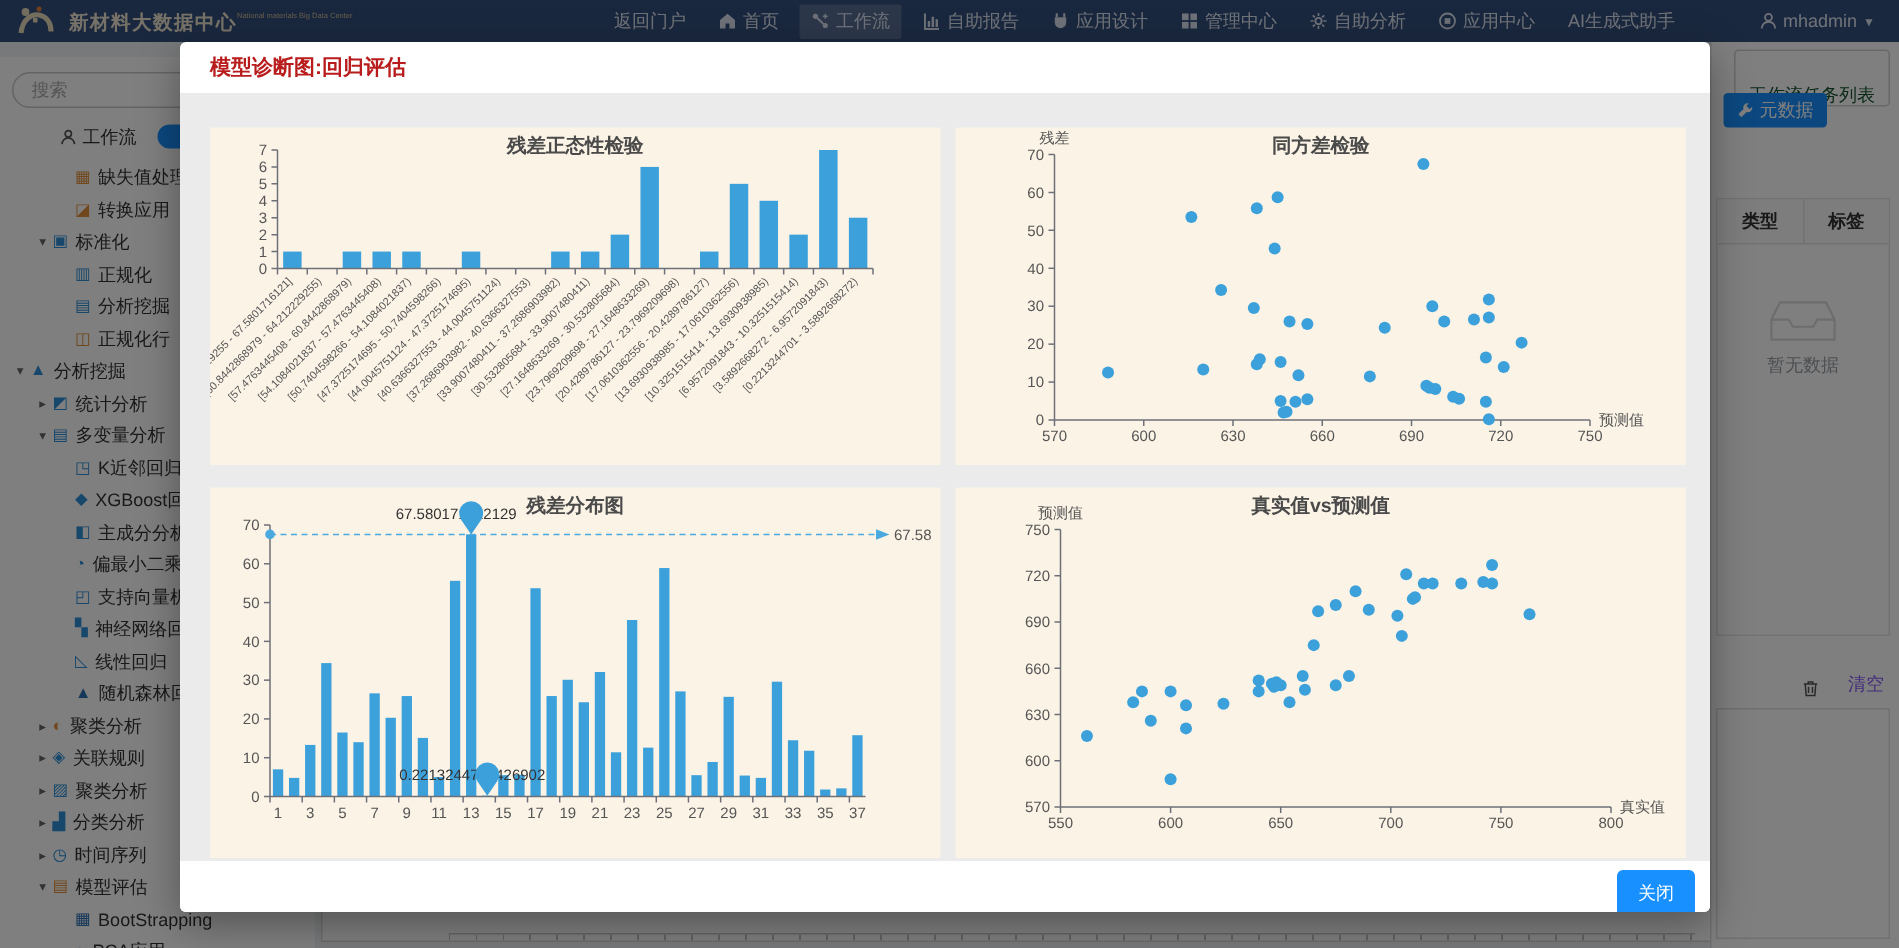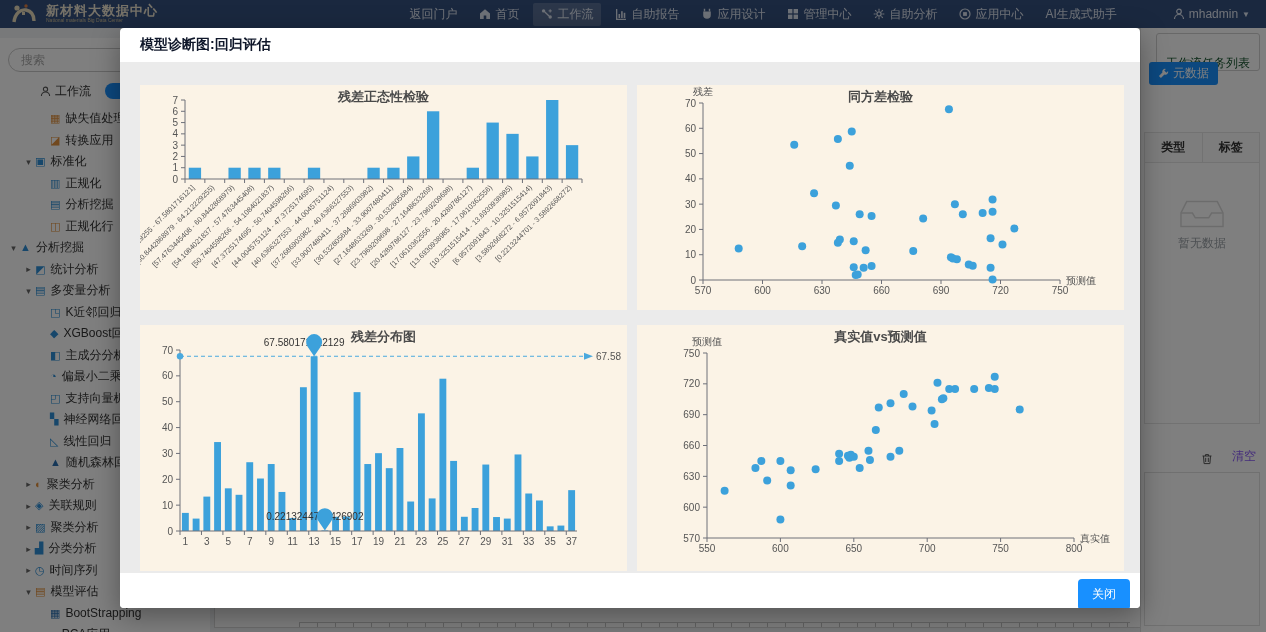--- a/index.html
+++ b/index.html
@@ -1,20 +1,20 @@
 <!DOCTYPE html>
 <html><head>
 <meta charset="utf-8">
 <style>
 *{box-sizing:border-box;margin:0;padding:0}
 html,body{width:1266px;height:632px;overflow:hidden;font-family:"Liberation Sans","DejaVu Sans",sans-serif;background:#f0f2f5}
 
 .navbar{position:absolute;top:0;left:0;right:0;height:28px;background:#35507e;display:flex;align-items:center;padding:0 10px;color:#dde4f0;z-index:1}
 .brand{display:flex;align-items:center;gap:6px}
-.brand-text{display:flex;flex-direction:column;justify-content:center}
+.brand-text{display:flex;flex-direction:row;justify-content:center}
 .brand-title{font-size:13px;font-weight:bold;color:#ece4d0;line-height:13px;letter-spacing:1px}
 .brand-sub{font-size:5px;color:#c9bb97;line-height:7px}
 .nav-menu{display:flex;align-items:center;gap:6px;margin-left:auto}
 .nav-item{display:flex;align-items:center;gap:4px;font-size:12px;padding:3px 8px;border-radius:2px;color:#dde4f0;cursor:pointer;white-space:nowrap}
 .nav-item.active{background:rgba(255,255,255,.18)}
 .nav-item svg{display:block}
 .nav-user{display:flex;align-items:center;gap:4px;margin-left:48px;margin-right:6px;font-size:12px;cursor:pointer}
 .caret{font-size:8px}
 
 .sidebar{position:absolute;top:38px;left:0;width:210px;bottom:0;background:#fff;z-index:1}
@@ -40,21 +40,21 @@
 .rp-table{position:absolute;top:104px;left:3px;right:6px;height:292px;border:1px solid #e4e4e4}
 .rp-head{display:flex;background:#fafafa;border-bottom:1px solid #e4e4e4}
 .rp-head div{flex:1;text-align:center;padding:6px 0;font-size:12px;font-weight:bold;color:#333;border-right:1px solid #e4e4e4}
 .rp-head div:last-child{border-right:none}
 .rp-empty{display:flex;flex-direction:column;align-items:center;padding-top:36px;color:#9aa0a6;font-size:12px;gap:6px}
 .rp-clear{position:absolute;top:420px;right:10px;display:flex;align-items:flex-end;gap:19px;font-size:12px;color:#8b5cf6;cursor:pointer}
 .rp-box{position:absolute;top:444px;left:3px;right:6px;bottom:6px;border:1px solid #e0e0e0;background:#fff}
 
 .overlay{position:absolute;inset:0;background:rgba(0,0,0,.5);z-index:50}
 .modal{position:absolute;left:120px;top:28px;width:1020px;height:580px;background:#fff;border-radius:4px;box-shadow:0 8px 28px rgba(0,0,0,.35);display:flex;flex-direction:column;overflow:hidden;z-index:100}
-.modal-head{height:34px;flex:none;padding:0 20px;display:flex;align-items:center;font-size:14px;font-weight:600;color:#0f172a}
+.modal-head{height:34px;flex:none;padding:0 20px;display:flex;align-items:center;font-size:14px;font-weight:600;color:#b91c1c}
 .modal-body{flex:1;background:#ebebeb;padding:23px 16px 2px 20px;display:grid;grid-template-columns:1fr 1fr;grid-template-rows:225px 1fr;gap:15px 10px}
 .chart-panel{background:#fbf3e6;overflow:hidden}
 .modal-foot{height:43px;flex:none;display:flex;align-items:center;justify-content:flex-end;padding:13px 10px;background:#fff}
 .btn-close{background:#1890ff;color:#fff;border:none;border-radius:4px;font-size:12px;padding:7px 14px;cursor:pointer;font-family:inherit}
 </style>
 </head>
 <body>
 
 <header class="navbar">
   <div class="brand">

